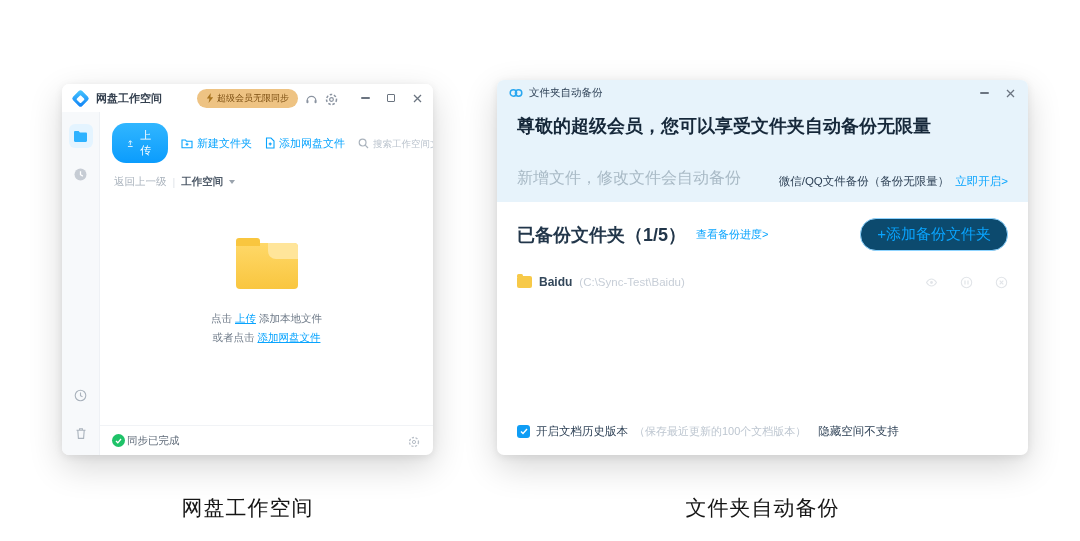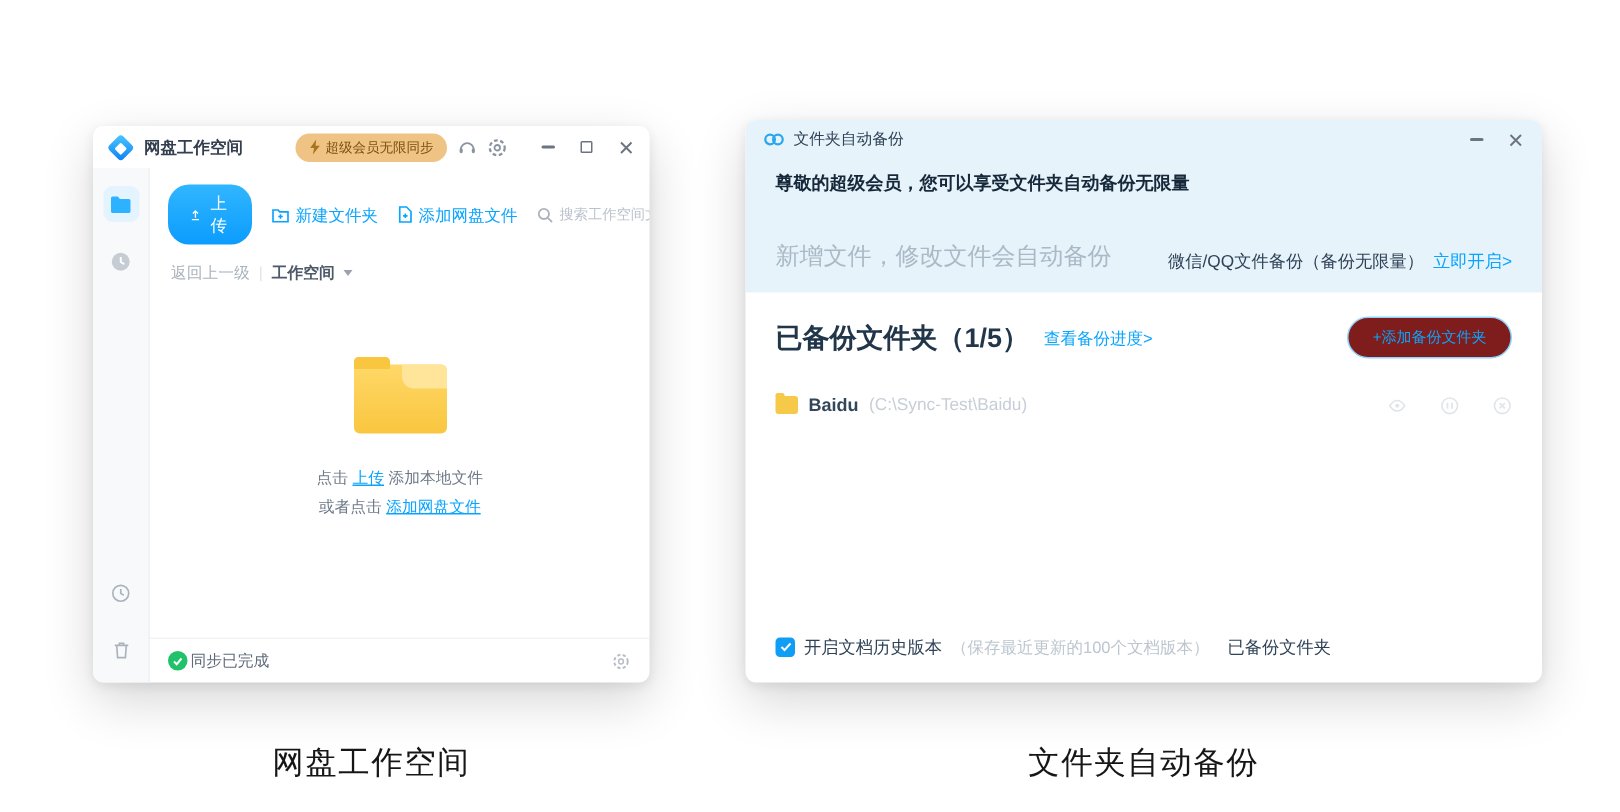--- a/index.html
+++ b/index.html
@@ -70,34 +70,34 @@
     padding:0 12px; gap:2px; }
   .check-circle { width:13px; height:13px; border-radius:50%; background:#1fc268;
     display:grid; place-items:center; }
   .status-text { font-size:10.5px; color:#5e6a78; }
 
   
   #bk { left:497px; top:80px; width:531px; height:375px; }
   .bk-header { background:#e7f3fb; flex:0 0 auto; }
   .bk-titlebar { height:26px; display:flex; align-items:center; gap:6px; padding:0 12px; }
   .bk-title { font-size:10.5px; color:#2f4257; }
-  .bk-heading { margin:8px 20px 0; font-size:12px; font-weight:700; color:#16283a; }
+  .bk-heading { margin:8px 20px 0; font-size:18px; font-weight:700; color:#16283a; }
   .bk-subrow { display:flex; align-items:flex-end; justify-content:space-between;
     padding:30px 20px 13px; }
   .bk-subtext { font-size:16px; color:#a9bac6; }
   .bk-right-group { display:flex; align-items:center; gap:6px; font-size:11.5px; }
   .bk-wechat { color:#2f4257; }
   .link { color:#09a4fe; cursor:pointer; }
 
   .bk-body { flex:1; display:flex; flex-direction:column; padding:16px 20px 0; min-height:0; }
   .list-header { display:flex; align-items:center; }
   .list-title { font-size:18px; font-weight:700; color:#22364a; }
   .progress-link { margin-left:10px; font-size:11px; }
-  .btn-add-folder { margin-left:auto; background:#7f1d1d; border:1px solid #8fd4ff; color:#09a4fe;
-    font-size:10px; padding:6px 16px; border-radius:16px; cursor:pointer; font-family:inherit; }
+  .btn-add-folder { margin-left:auto; background:#0c4a6e; border:1px solid #8fd4ff; color:#09a4fe;
+    font-size:15px; padding:6px 16px; border-radius:16px; cursor:pointer; font-family:inherit; }
 
   .item-row { display:flex; align-items:center; margin-top:24px; gap:7px; }
   .small-folder { width:15px; height:12px; background:#f7c948; border-radius:2px; position:relative; }
   .small-folder::before { content:""; position:absolute; top:-2.5px; left:0; width:6px; height:3px;
     background:#f7c948; border-radius:1.5px 1.5px 0 0; }
   .item-name { font-size:12px; font-weight:700; color:#33475a; }
   .item-path { font-size:11.5px; color:#c7ced7; }
   .row-actions { margin-left:auto; display:flex; gap:22px; opacity:.55; }
   .row-actions svg { cursor:pointer; }
 
@@ -308,21 +308,21 @@
       </div>
 
       <div class="bk-footer">
         <span class="checkbox">
           <svg width="8" height="7" viewBox="0 0 8 7">
               <path d="M1 3.4 3 5.4 7 1" fill="none" stroke="#fff" stroke-width="1.4"></path>
             </svg>
         </span>
         <span class="cb-label">开启文档历史版本</span>
         <span class="cb-note">（保存最近更新的100个文档版本）</span>
-        <span class="cb-unsupported">已备份文件夹</span>
+        <span class="cb-unsupported">隐藏空间不支持</span>
       </div>
     </div>
   </div>
 
   <div class="caption" id="cap-left">网盘工作空间</div>
   <div class="caption" id="cap-right">文件夹自动备份</div>
 
 </div>
 
 </body></html>

